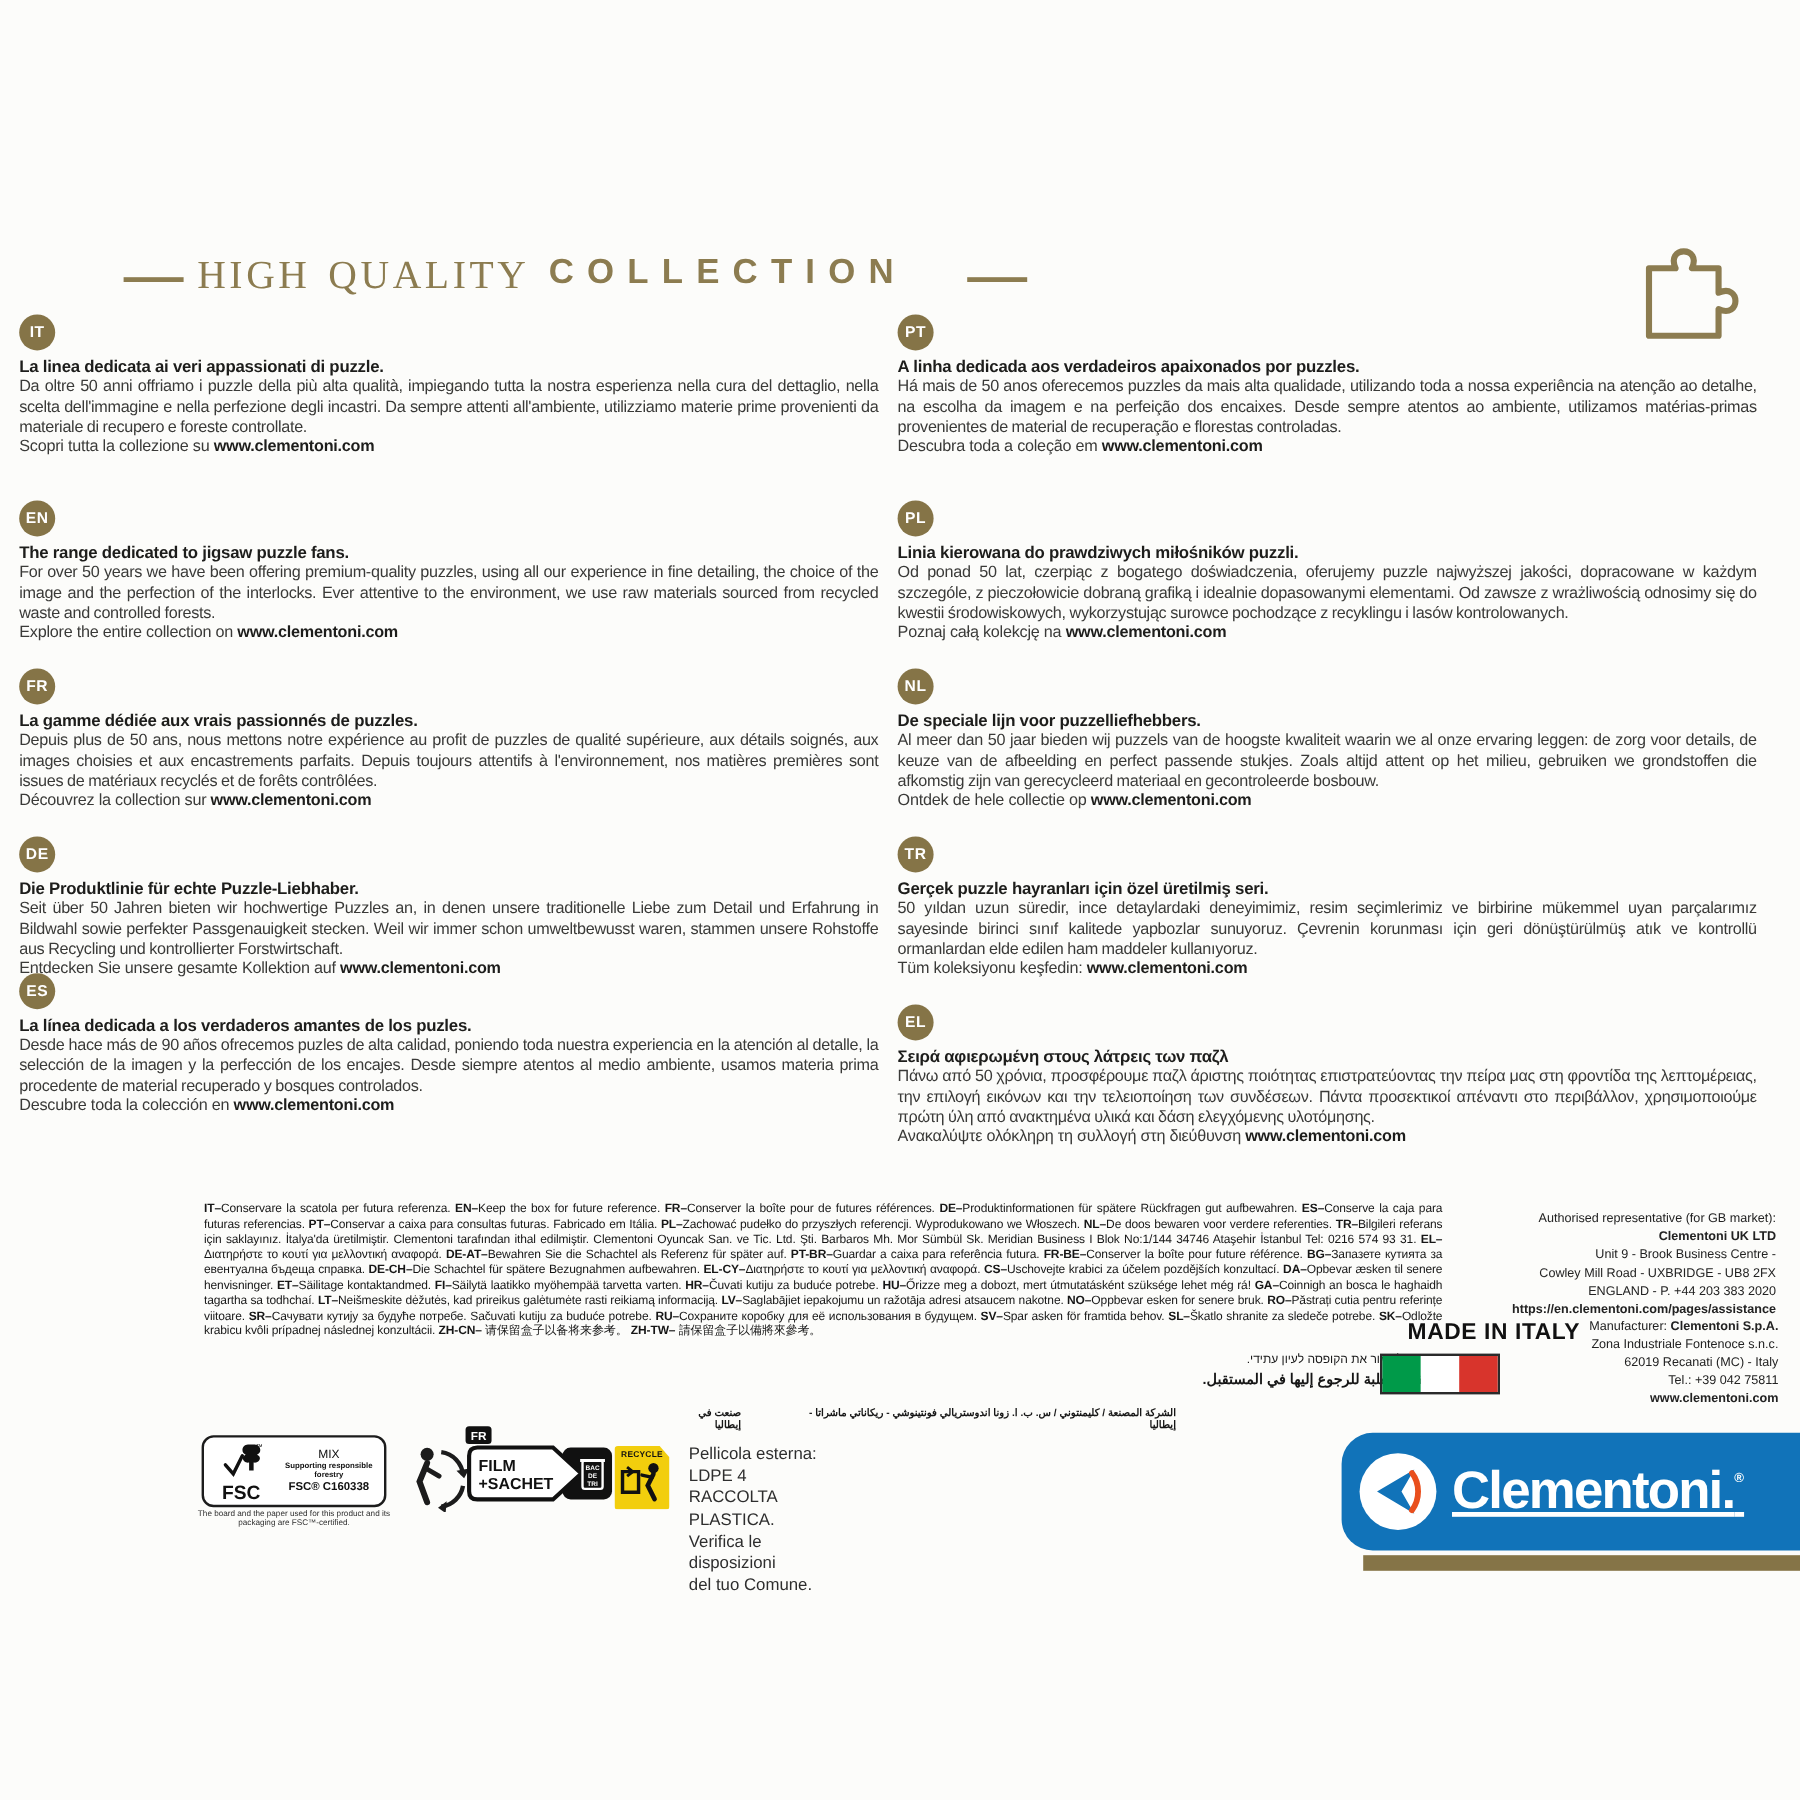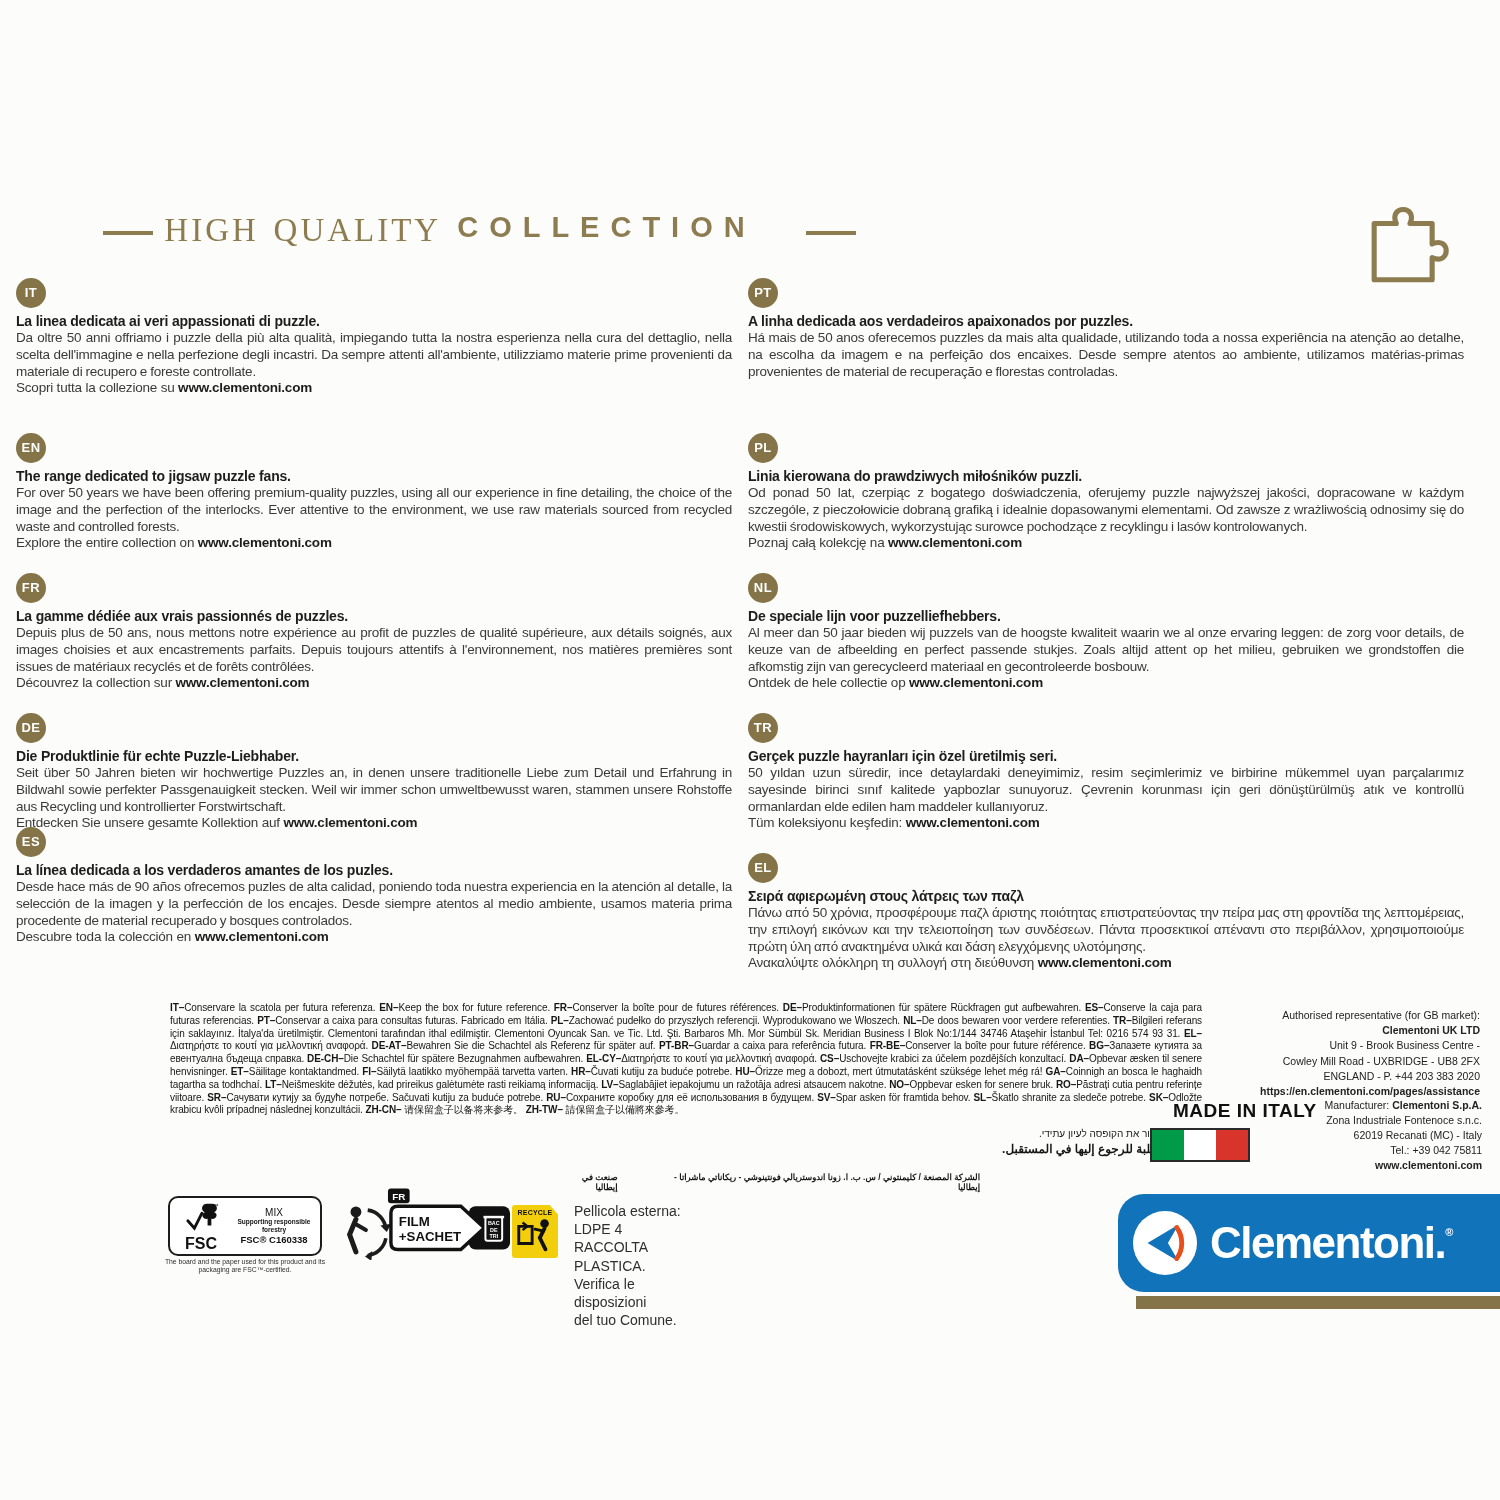--- a/index.html
+++ b/index.html
@@ -6,21 +6,21 @@
   .page{position:relative;width:1500px;height:1500px;background:#fcfcfa;overflow:hidden;
         font-family:"Liberation Sans",sans-serif;color:#333;}
   
   .hq-rule{position:absolute;height:0;border-top:4px solid #8c7c50;}
   .hq-header{position:absolute;left:120px;top:198px;width:680px;text-align:center;white-space:nowrap;color:#8c7c50;}
   .hq-serif{font-family:"Liberation Serif",serif;font-variant:small-caps;font-size:47px;letter-spacing:3px;text-transform:lowercase;}
   .hq-spaced{font-size:29px;font-weight:bold;letter-spacing:11px;margin-left:16px;vertical-align:4px;}
   .puzzle-icon{position:absolute;left:1352px;top:196px;}
   
   .col-left{left:16px;}  .col-right{left:748px;}
-  .section{position:absolute;width:716px;margin-top:16px;}
+  .section{position:absolute;width:716px;}
   .badge{width:30px;height:30px;border-radius:50%;background:#857447;color:#fff;
          font-size:13px;font-weight:bold;text-align:center;line-height:30px;letter-spacing:.5px;}
   .sec-title{font-size:14px;font-weight:bold;color:#1d1d1b;margin-top:5px;letter-spacing:-.2px;}
   .sec-body{font-size:13.5px;line-height:1.26;text-align:justify;letter-spacing:-.25px;word-spacing:-.4px;color:#3a3a38;}
   .sec-link{font-size:13.5px;color:#3a3a38;letter-spacing:-.2px;}
   .sec-link b{color:#1d1d1b;}
   
   .fine{position:absolute;left:170px;top:1002px;width:1032px;font-size:10px;line-height:1.28;
         text-align:justify;color:#161616;letter-spacing:-.1px;}
   .fine b{font-weight:bold;}
@@ -48,21 +48,21 @@
   .triman{position:absolute;left:336px;top:1202px;}
   .film-label{position:absolute;left:386px;top:1188px;}
   .recycle-label{position:absolute;left:512px;top:1205px;width:46px;height:53px;background:#f2ce0d;
                  border-radius:3px;clip-path:polygon(0 0,82% 0,100% 18%,100% 100%,0 100%);text-align:center;}
   .recycle-title{font-size:7px;font-weight:bold;color:#111;padding-top:4px;letter-spacing:.2px;}
   .pellicola{position:absolute;left:574px;top:1202px;width:122px;font-size:14px;font-weight:normal;
              line-height:1.3;color:#2e2e2e;}
   
   .clem-box{position:absolute;left:1118px;top:1194px;width:382px;height:98px;background:#1173b9;
             border-radius:26px 0 0 26px;display:flex;align-items:center;padding-left:14px;box-sizing:border-box;}
-  .clem-word{color:#fff;font-size:44px;font-weight:bold;letter-spacing:-1.5px;margin-left:12px;white-space:nowrap;}
+  .clem-word{color:#fff;font-size:44px;font-weight:bold;letter-spacing:-1.5px;margin-left:12px;white-space:nowrap;text-decoration:underline;}
   .clem-reg{font-size:11px;vertical-align:22px;letter-spacing:0;}
   .gold-bar{position:absolute;left:1136px;top:1296px;width:364px;height:13px;background:#857447;}
 </style>
 </head>
 <body>
 
 <div class="page">
 
   <div class="hq-rule" style="left:103px;top:231px;width:50px;"></div>
   <div class="hq-header">
@@ -102,20 +102,21 @@
     <div class="badge">ES</div>
     <div class="sec-title">La línea dedicada a los verdaderos amantes de los puzles.</div>
     <div class="sec-body">Desde hace más de 90 años ofrecemos puzles de alta calidad, poniendo toda nuestra experiencia en la atención al detalle, la selección de la imagen y la perfección de los encajes. Desde siempre atentos al medio ambiente, usamos materia prima procedente de material recuperado y bosques controlados.</div>
     <div class="sec-link"><span>Descubre toda la colección en </span><b>www.clementoni.com</b></div>
   </div>
 
   <div class="section col-right" style="top:262px">
     <div class="badge">PT</div>
     <div class="sec-title">A linha dedicada aos verdadeiros apaixonados por puzzles.</div>
     <div class="sec-body">Há mais de 50 anos oferecemos puzzles da mais alta qualidade, utilizando toda a nossa experiência na atenção ao detalhe, na escolha da imagem e na perfeição dos encaixes. Desde sempre atentos ao ambiente, utilizamos matérias-primas provenientes de material de recuperação e florestas controladas.</div>
+    <div class="sec-link"><span>Descubra toda a coleção em </span><b>www.clementoni.com</b></div>
   </div>
   <div class="section col-right" style="top:417px">
     <div class="badge">PL</div>
     <div class="sec-title">Linia kierowana do prawdziwych miłośników puzzli.</div>
     <div class="sec-body">Od ponad 50 lat, czerpiąc z bogatego doświadczenia, oferujemy puzzle najwyższej jakości, dopracowane w każdym szczególe, z pieczołowicie dobraną grafiką i idealnie dopasowanymi elementami. Od zawsze z wrażliwością odnosimy się do kwestii środowiskowych, wykorzystując surowce pochodzące z recyklingu i lasów kontrolowanych.</div>
     <div class="sec-link"><span>Poznaj całą kolekcję na </span><b>www.clementoni.com</b></div>
   </div>
   <div class="section col-right" style="top:557px">
     <div class="badge">NL</div>
     <div class="sec-title">De speciale lijn voor puzzelliefhebbers.</div>

